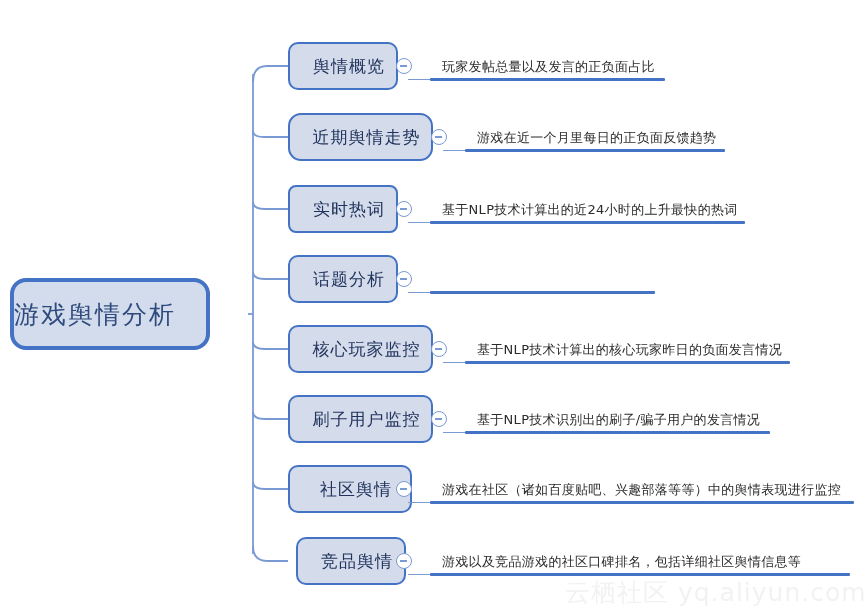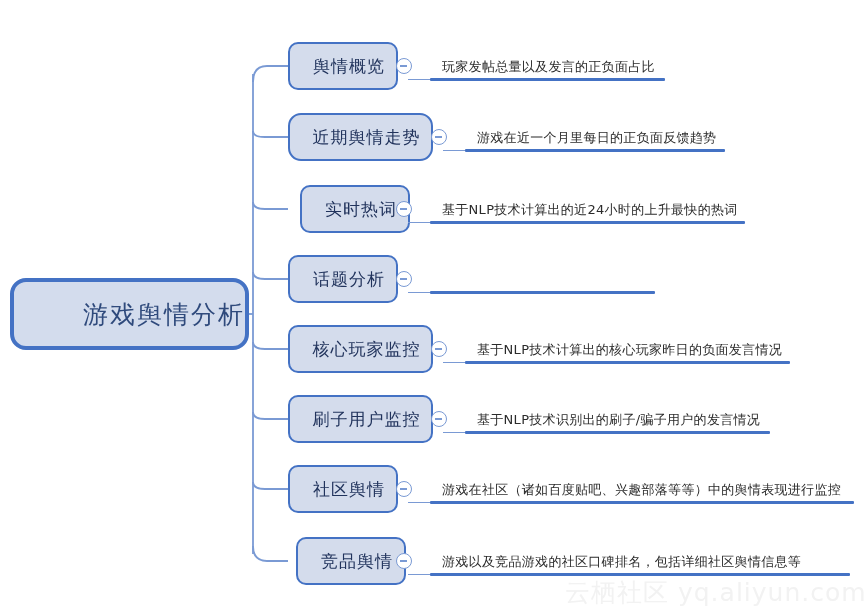--- a/index.html
+++ b/index.html
@@ -23,28 +23,28 @@
     left: 0; top: 0;
     width: 866px; height: 613px;
     pointer-events: none;
   }
 
   
   .root-node {
     position: absolute;
     left: 10px;
     top: 278px;
-    width: 239px;
+    width: 200px;
     height: 72px;
     background: #d3dced;
     border: 4px solid #4472c4;
     border-radius: 16px;
     display: flex;
     align-items: center;
-    justify-content: flex-end;
+    justify-content: flex-start;
   }
   .root-label {
     font-size: 25px;
     color: #2f4a7c;
     letter-spacing: 2px;
     white-space: nowrap;
     font-weight: 400;
   }
 
   
@@ -179,21 +179,21 @@
     </div>
     <div class="toggle" style="left:431px;"></div>
     <div class="desc-wrap" style="left:465px; width:260px;">
       <div class="desc-stub"></div>
       <div class="desc-text">游戏在近一个月里每日的正负面反馈趋势</div>
       <div class="desc-line" style="width:260px;"></div>
     </div>
   </div>
 
   <div class="branch" style="top:185px;">
-    <div class="node-box" style="left:300px; width:110px;">
+    <div class="node-box" style="left:288px; width:110px;border-radius:8px;">
       <span class="node-label">实时热词</span>
     </div>
     <div class="toggle" style="left:396px;"></div>
     <div class="desc-wrap" style="left:430px; width:315px;">
       <div class="desc-stub"></div>
       <div class="desc-text">基于NLP技术计算出的近24小时的上升最快的热词</div>
       <div class="desc-line" style="width:315px;"></div>
     </div>
   </div>
 
@@ -226,21 +226,21 @@
     </div>
     <div class="toggle" style="left:431px;"></div>
     <div class="desc-wrap" style="left:465px; width:305px;text-align:center;">
       <div class="desc-stub"></div>
       <div class="desc-text">基于NLP技术识别出的刷子/骗子用户的发言情况</div>
       <div class="desc-line" style="width:305px;"></div>
     </div>
   </div>
 
   <div class="branch" style="top:465px;">
-    <div class="node-box" style="left:288px; width:110px;">
+    <div class="node-box" style="left:288px; width:124px;">
       <span class="node-label">社区舆情</span>
     </div>
     <div class="toggle" style="left:396px;"></div>
     <div class="desc-wrap" style="left:430px; width:424px;">
       <div class="desc-stub"></div>
       <div class="desc-text">游戏在社区（诸如百度贴吧、兴趣部落等等）中的舆情表现进行监控</div>
       <div class="desc-line" style="width:424px;"></div>
     </div>
   </div>
 

